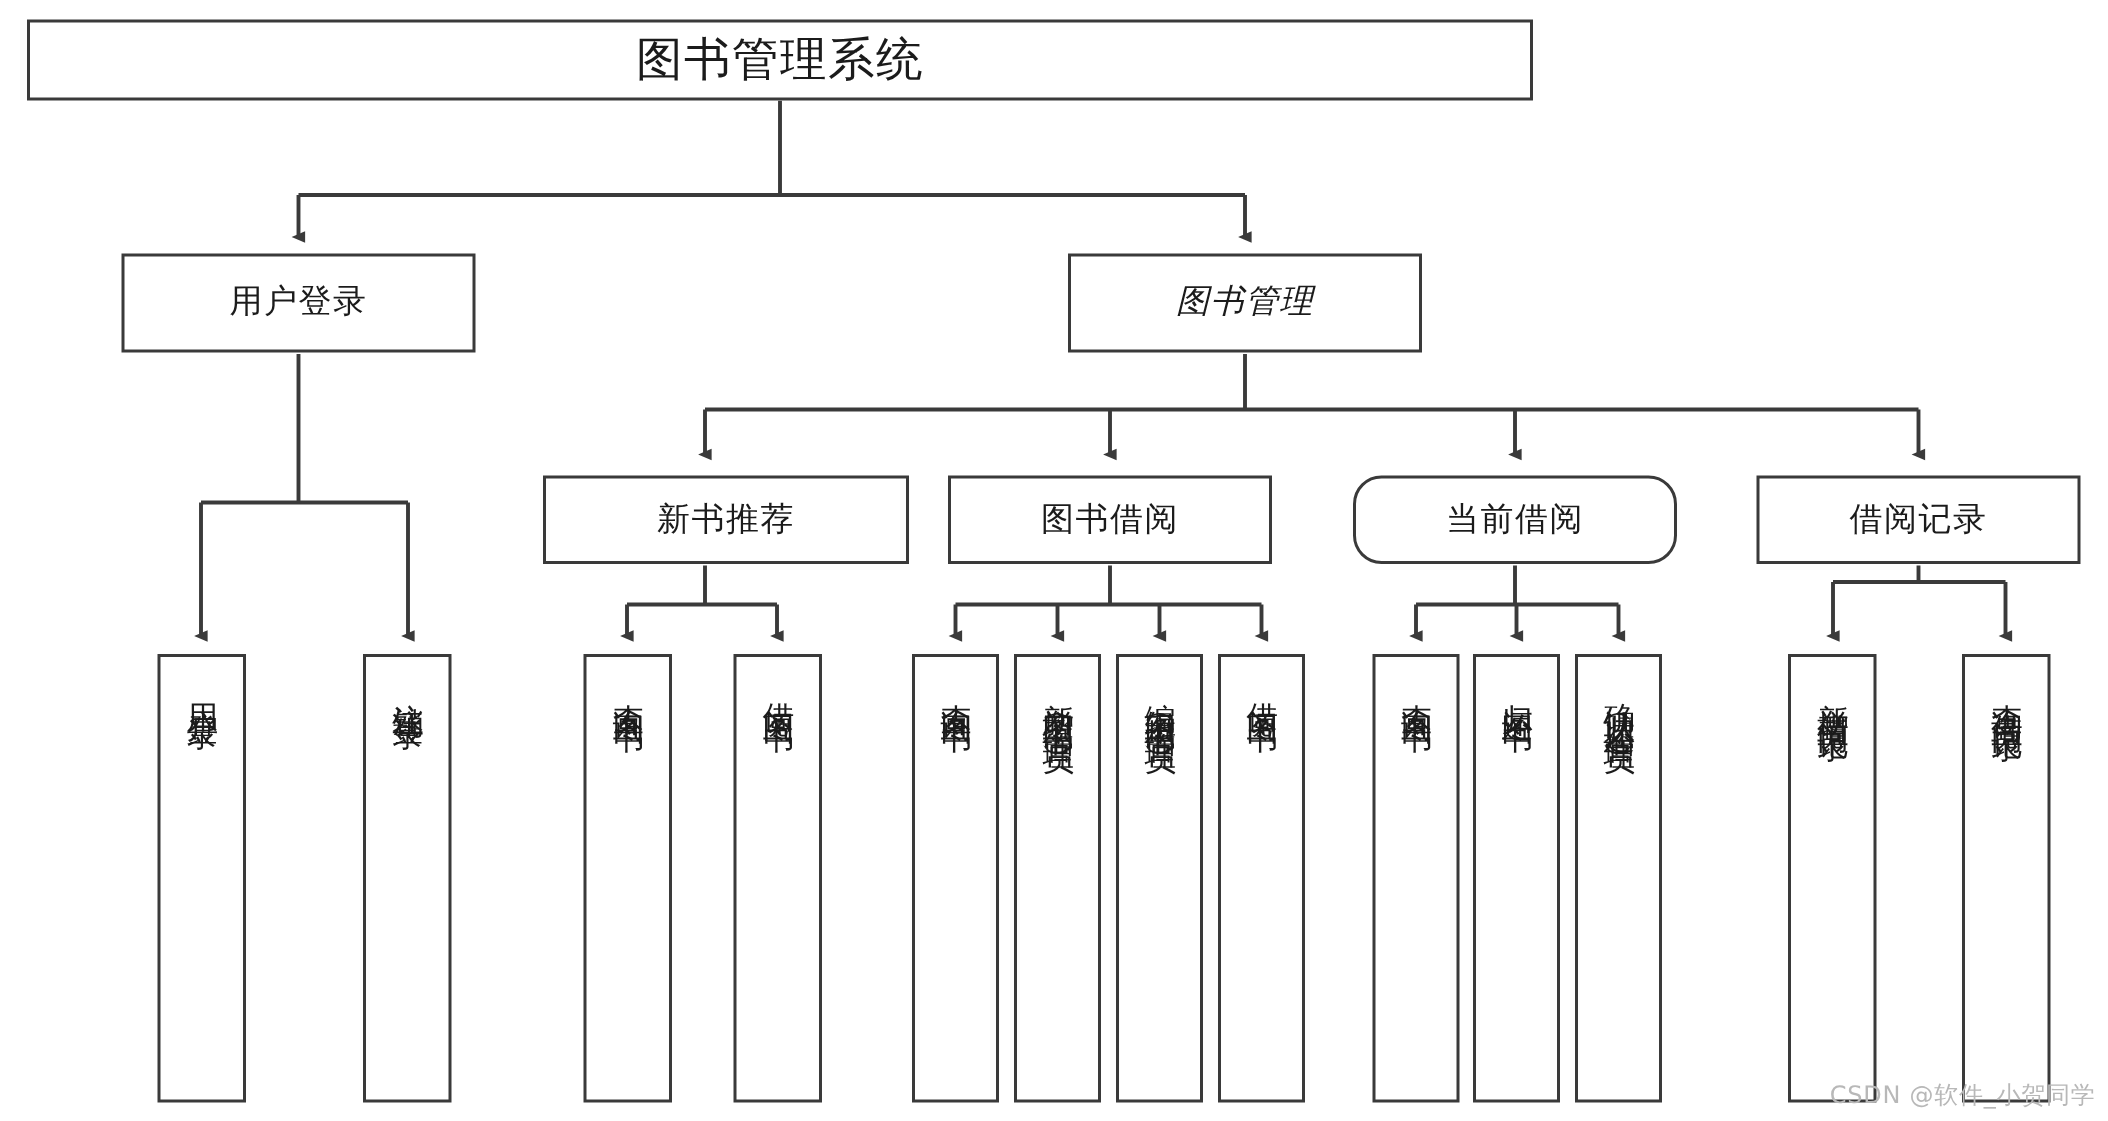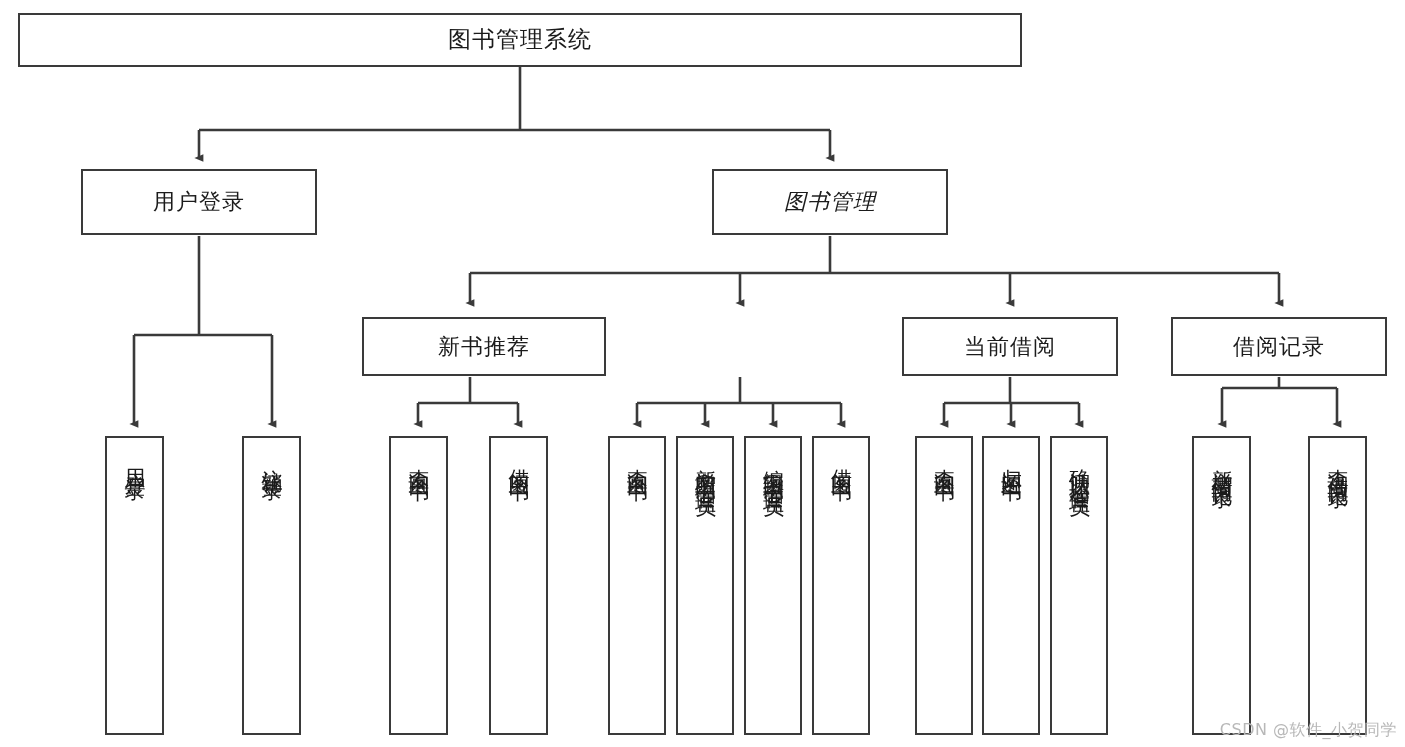--- a/index.html
+++ b/index.html
@@ -50,21 +50,21 @@
   }
   .node.vertical .node-label {
     writing-mode: vertical-rl;
     text-orientation: upright;
     white-space: nowrap;
     letter-spacing: 4px;
     font-size: 21px;
     line-height: 1;
   }
   .node.root .node-label {
-    font-size: 23px;
+    font-size: 31px;
   }
   #watermark {
     position: absolute;
     right: 8px;
     bottom: 6px;
     color: #b8b8b8;
     font-size: 16px;
     letter-spacing: 0.5px;
     white-space: nowrap;
     user-select: none;
@@ -135,21 +135,24 @@
   <div class="node" style="left:81px; top:169px; width:236px; height:66px;">
     <span class="node-label">用户登录</span>
   </div>
   <div class="node" style="left:712px; top:169px; width:236px; height:66px;font-style:italic;">
     <span class="node-label">图书管理</span>
   </div>
 
   <div class="node" style="left:362px; top:317px; width:244px; height:59px;">
     <span class="node-label">新书推荐</span>
   </div>
-  <div class="node" style="left:902px; top:317px; width:216px; height:59px;">
+  <div class="node" style="left:632px; top:317px; width:216px; height:59px;">
+    <span class="node-label">图书借阅</span>
+  </div>
+  <div class="node" style="left:902px; top:317px; width:216px; height:59px;border-radius:19px;">
     <span class="node-label">当前借阅</span>
   </div>
   <div class="node" style="left:1171px; top:317px; width:216px; height:59px;">
     <span class="node-label">借阅记录</span>
   </div>
 
   <div class="node vertical" style="left:105px; top:436px; width:59px; height:299px;">
     <span class="node-label">用户登录</span>
   </div>
   <div class="node vertical" style="left:242px; top:436px; width:59px; height:299px;">

